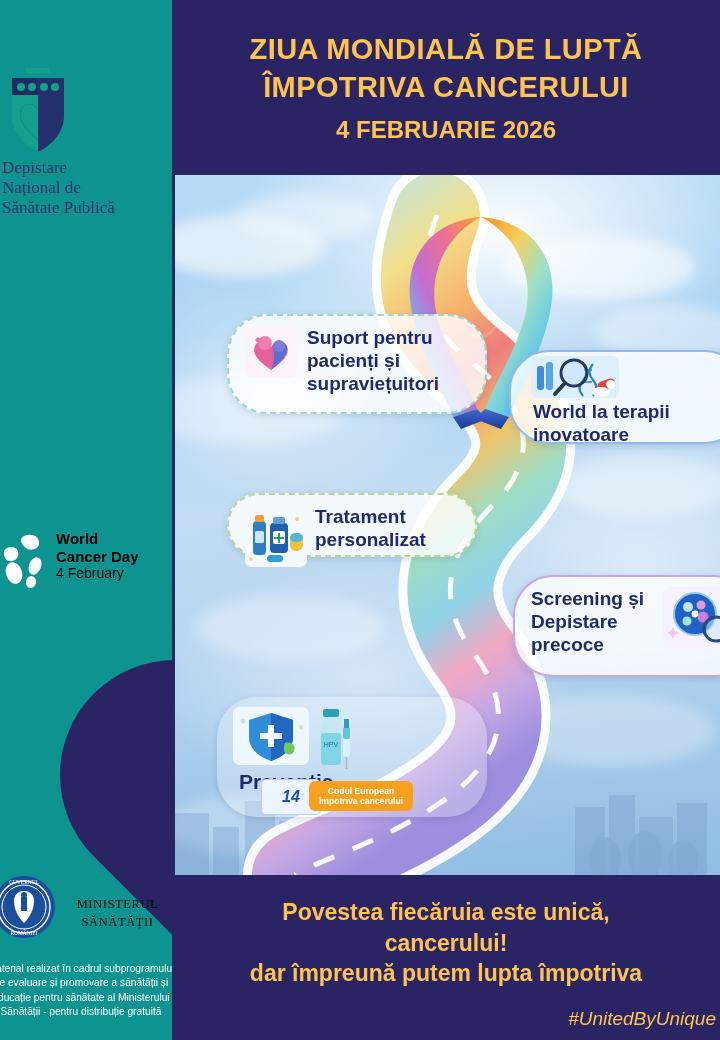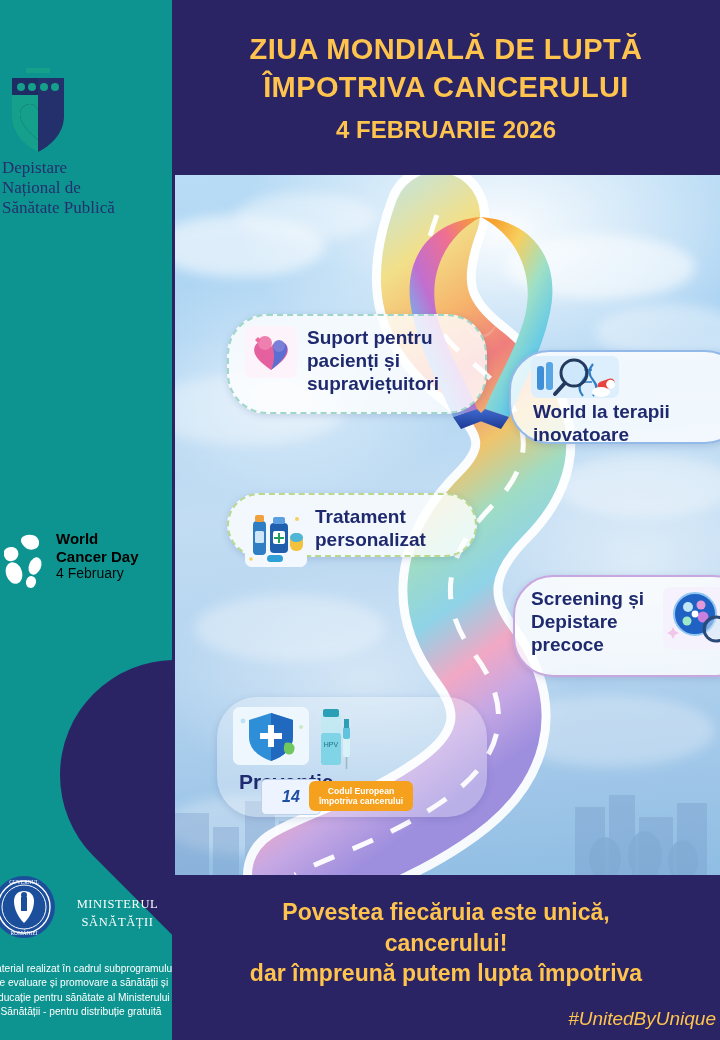--- a/index.html
+++ b/index.html
@@ -22,21 +22,21 @@
   .insp-logo{position:absolute;left:8px;top:68px;width:60px;height:86px;}
   .insp-text{position:absolute;left:2px;top:158px;width:160px;color:#23306b;
     font-family:"Liberation Serif", serif;font-size:17px;line-height:1.18;}
 
   .wcd{position:absolute;left:4px;top:528px;width:160px;height:70px;}
   .wcd-mark{position:absolute;left:0;top:4px;width:48px;height:56px;}
   .wcd-txt{position:absolute;left:52px;top:2px;color:#000000;font-size:15px;font-weight:bold;line-height:1.18;}
   .wcd-sub{font-weight:normal;font-size:14px;opacity:.95;}
 
   .gov{position:absolute;left:-8px;top:875px;width:64px;height:64px;}
-  .ms-text{position:absolute;left:60px;top:896px;width:115px;color:#ffffff;
+  .ms-text{position:absolute;left:60px;top:896px;width:115px;color:#000000;
     font-family:"Liberation Serif", serif;font-size:12.5px;letter-spacing:.6px;line-height:1.4;text-align:center;}
   .footnote{position:absolute;left:-14px;top:962px;width:190px;color:#ffffff;
     font-size:10.2px;line-height:1.42;text-align:center;}
 
   
   .header{position:absolute;left:172px;top:0;width:548px;height:175px;background:#2a2465;
     display:flex;flex-direction:column;align-items:center;justify-content:center;}
   .h-line{color:#ffc44d;font-size:29px;font-weight:bold;letter-spacing:.4px;line-height:1.28;text-align:right;}
   .h-date{color:#ffc44d;font-size:24px;font-weight:bold;margin-top:10px;text-align:center;}
 

